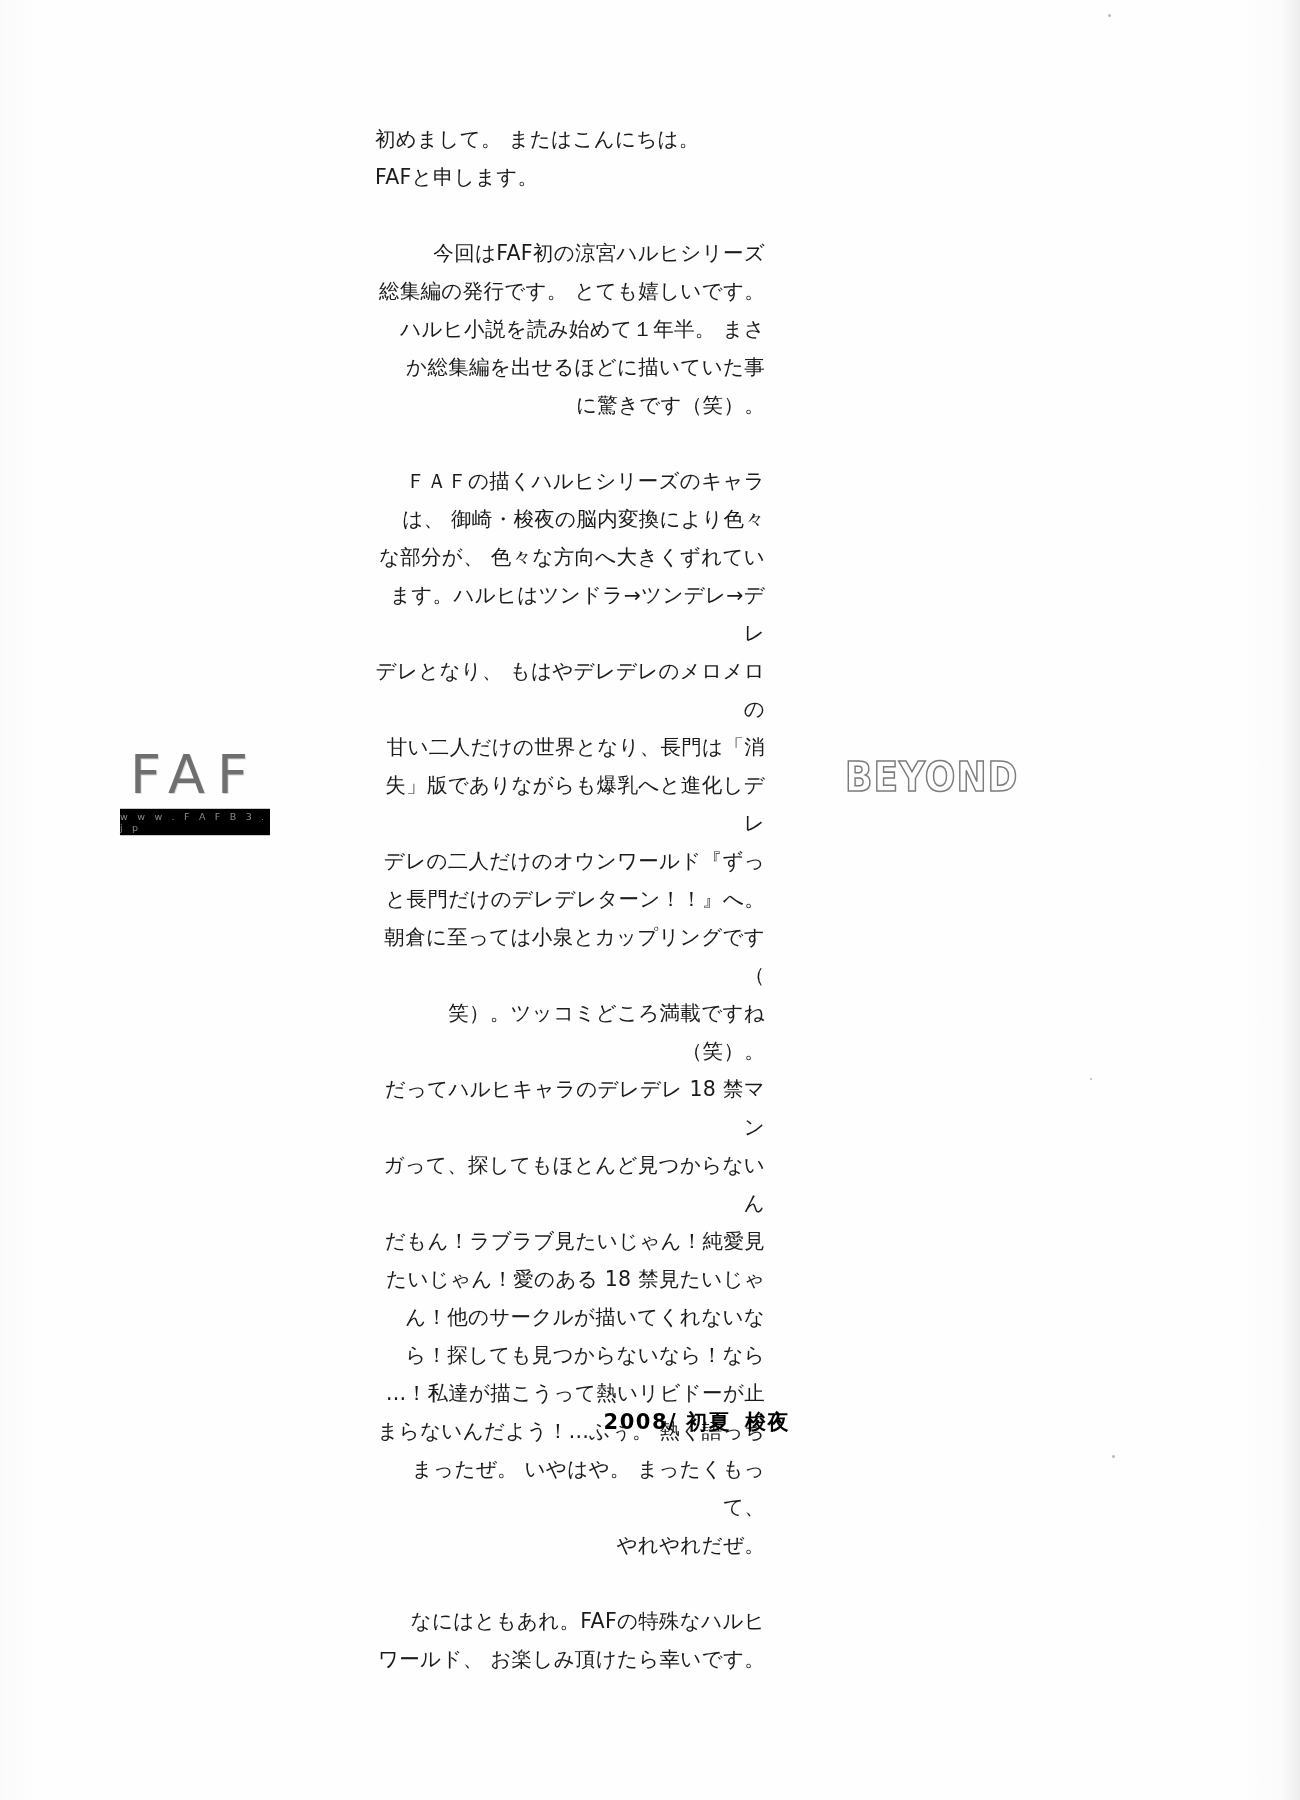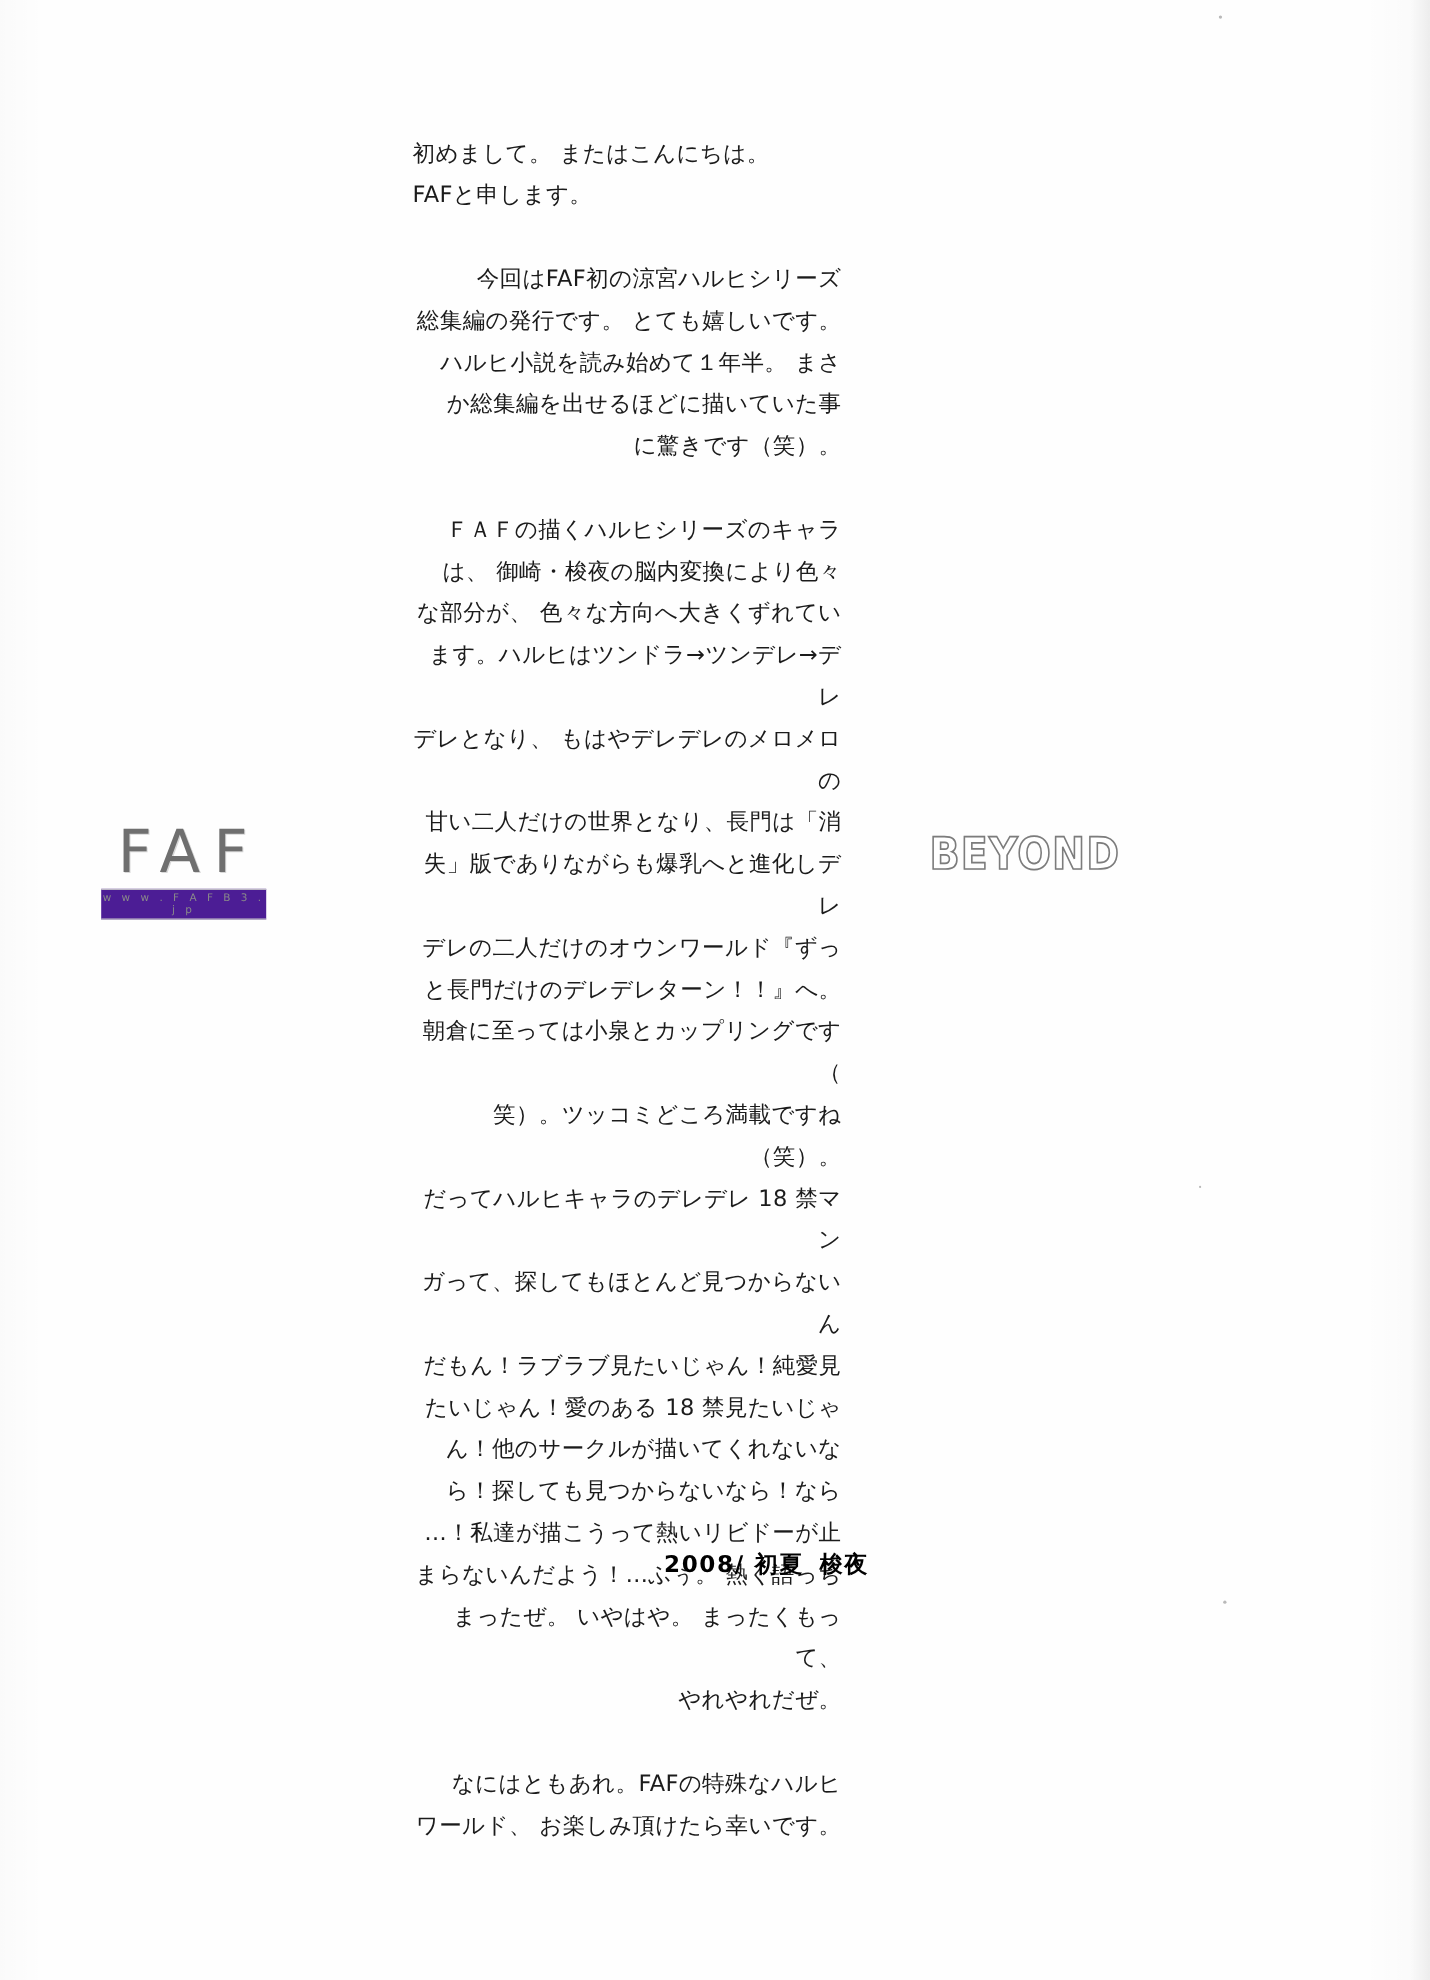--- a/index.html
+++ b/index.html
@@ -56,45 +56,44 @@
     white-space: pre-wrap;
   }
   .para + .para {
     margin-top: 38px;
     text-align: right;
   }
 
   
   .faf-logo {
     position: absolute;
-    left: 92px;
+    left: 120px;
     top: 748px;
     width: 150px;
-    text-align: center;
     user-select: none;
   }
   .faf-logo .mark {
     font-size: 54px;
     letter-spacing: 12px;
     color: #6f6f6f;
     font-family: "DejaVu Sans", sans-serif;
     font-weight: 400;
     text-shadow: 1px 1px 0 #d8d8d8;
     line-height: 1;
     padding-left: 10px;
   }
   .faf-logo .url {
     margin-top: 6px;
     font-size: 9.5px;
     letter-spacing: 3.2px;
     color: #8a8a8a;
     border-top: 1px solid #c9c9c9;
     border-bottom: 1px solid #c9c9c9;
     padding: 2px 0 2px 0;
-    background: #4c1d95;
+    background: #000000;
   }
 
   
   .beyond-logo {
     position: absolute;
     left: 845px;
     top: 760px;
     width: 180px;
     text-align: left;
     user-select: none;

